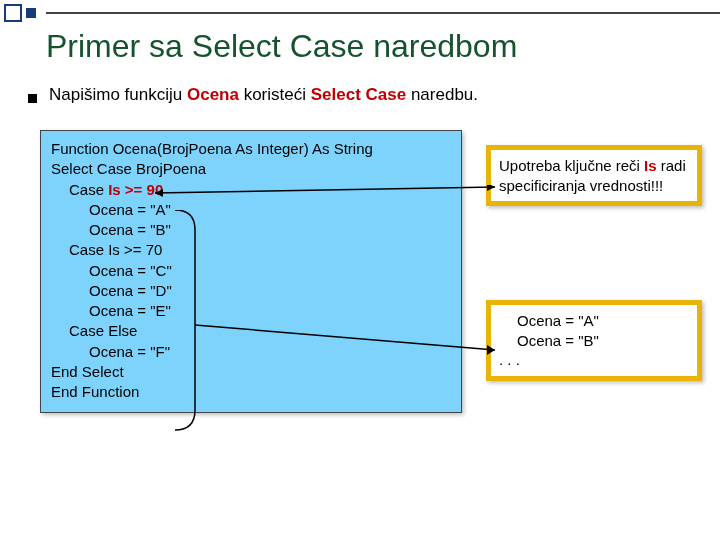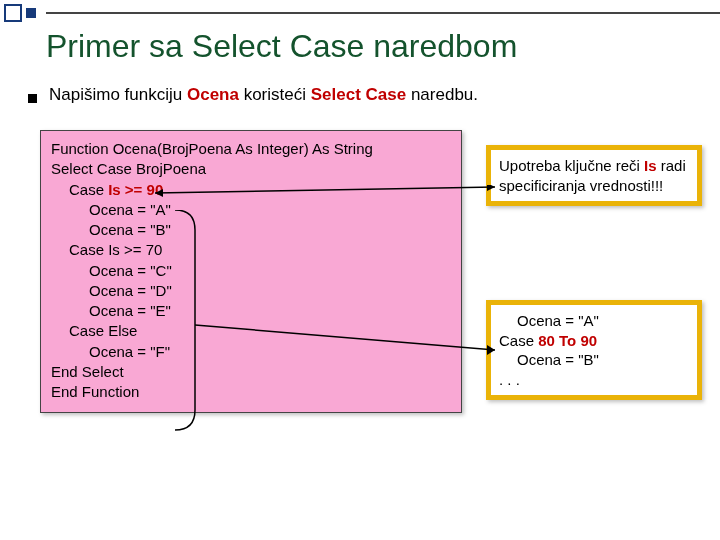--- a/index.html
+++ b/index.html
@@ -62,21 +62,21 @@
     margin-top: 6px;
     margin-right: 12px;
     flex-shrink: 0;
   }
   .codebox {
     position: absolute;
     top: 130px;
     left: 40px;
     width: 400px;
     border: 1px solid #444;
-    background: #f9a8d4;
+    background: #7dd3fc;
     box-shadow: 2px 2px 4px rgba(0,0,0,0.25);
     padding: 8px 10px 10px 10px;
     font-size: 15px;
     line-height: 1.35;
     color: #000;
   }
   .codebox .ind1 { padding-left: 18px; display:block; }
   .codebox .ind2 { padding-left: 38px; display:block; }
   .notebox {
     position: absolute;
@@ -132,21 +132,20 @@
   <span>End Select</span><br>
   <span>End Function</span>
 </div>
 
 <div class="notebox n1">
   <span>Upotreba ključne reči </span><span class="red bold">Is</span><span> radi specificiranja vrednosti!!!</span>
 </div>
 
 <div class="notebox n2">
   <div style="padding-left:18px">Ocena = "A"</div>
-  <div><span>Case </span><span class="red bold">80 To 90</span></div>
   <div style="padding-left:18px">Ocena = "B"</div>
   <div>. . .</div>
 </div>
 
 <svg class="arrow" style="left:155px; top:185px; width:350px; height:30px;">
   <line x1="0" y1="8" x2="340" y2="2" stroke="#000" stroke-width="1.5"></line>
   <polygon points="0,8 8,4 8,12" fill="#000"></polygon>
   <polygon points="340,2 332,-2 332,6" fill="#000"></polygon>
 </svg>
 

